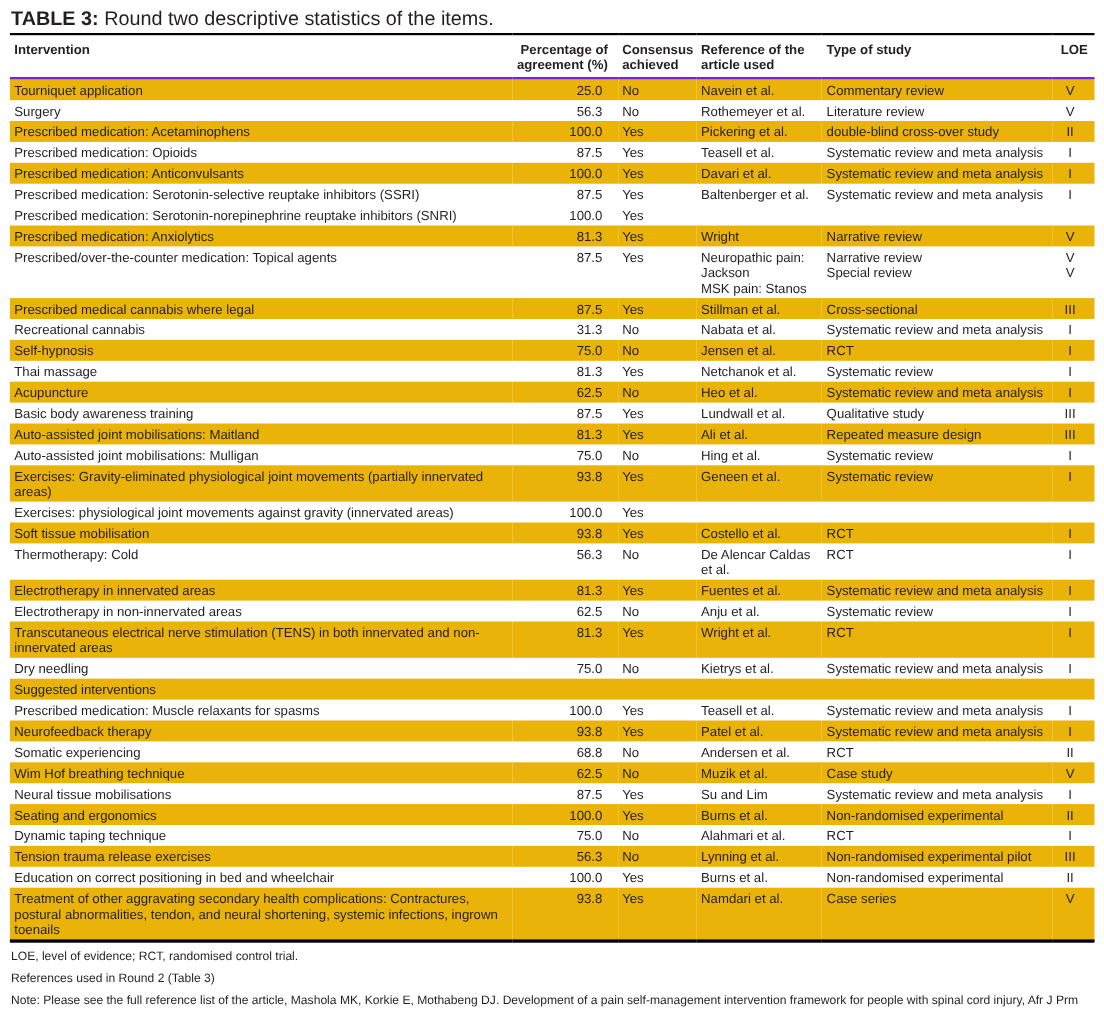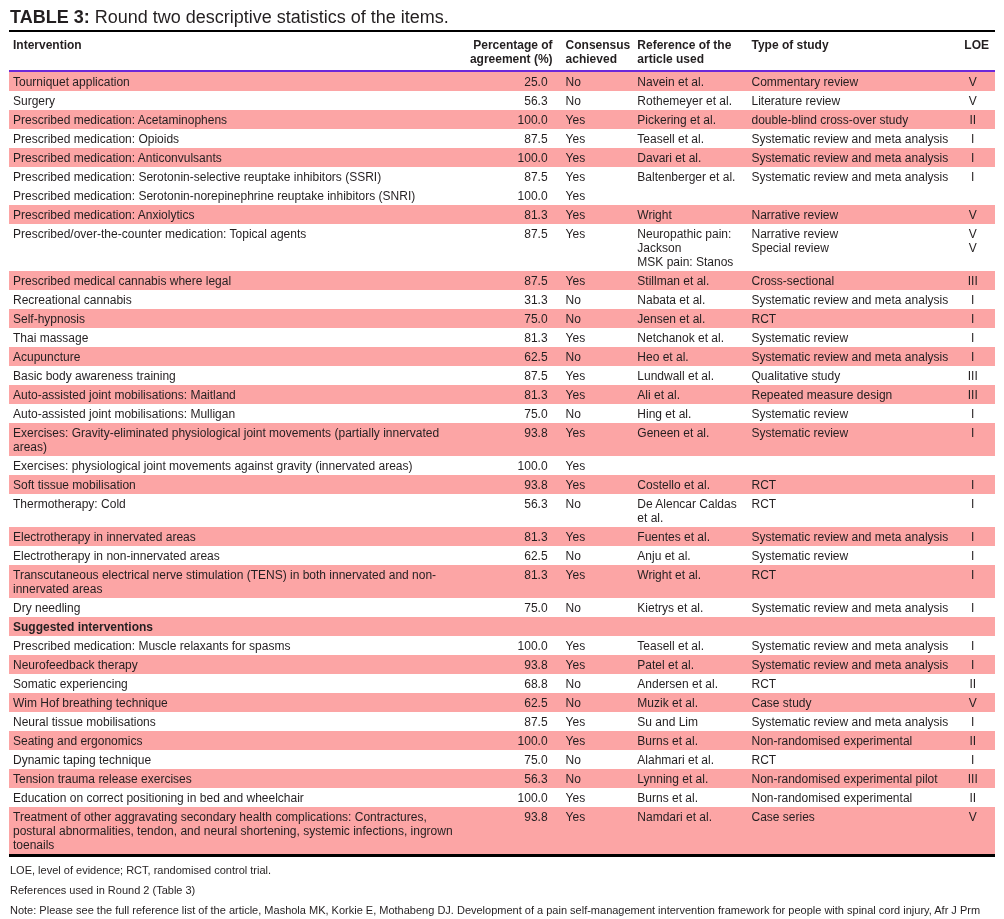--- a/index.html
+++ b/index.html
@@ -48,22 +48,22 @@
   thead th.c-loe { text-align: right; padding-right: 6px; margin-top: 13px; }
   tbody td {
     font-size: 12px;
     line-height: 14px;
     vertical-align: top;
     padding: 2.5px 4px;
     white-space: pre-line;
   }
   tbody td.c-pct { text-align: right; padding-right: 14px; white-space: nowrap; }
   tbody td.c-loe { text-align: center; padding-right: 10px; }
-  tbody tr.shaded { background: #fca5a5; margin-left: 42px; }
-  tbody td.section { font-weight: bold; }
+  tbody tr.shaded { background: #eab308; margin-left: 42px; }
+  tbody td.section { font-weight: normal; }
   .footnotes { padding-top: 7px; padding-left: 1px; }
   .footnote {
     font-size: 11px;
     line-height: 13.5px;
     margin-bottom: 6.5px;
     width: 984px;
   }
 </style>
 </head>
 <body>

